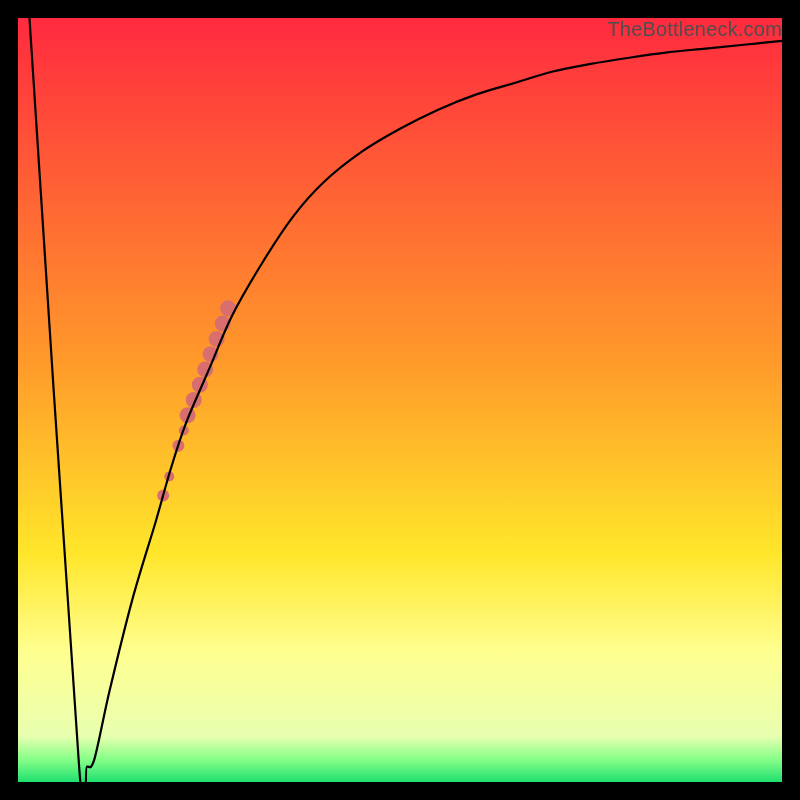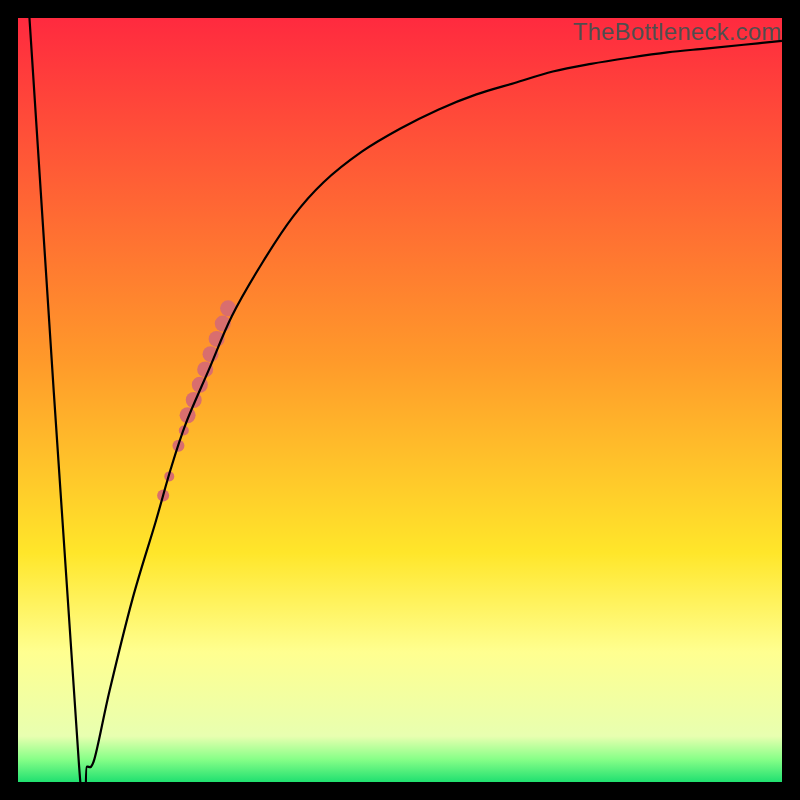--- a/index.html
+++ b/index.html
@@ -16,21 +16,21 @@
     top: 18px;
     width: 764px;
     height: 764px;
     overflow: hidden;
   }
   .watermark {
     position: absolute;
     top: 0px;
     right: 0px;
     color: #4e4e4e;
-    font-size: 24px;
+    font-size: 20px;
     font-weight: 500;
     z-index: 10;
     letter-spacing: 0.2px;
   }
   svg {
     display: block;
   }
 </style>
 </head>
 <body>

